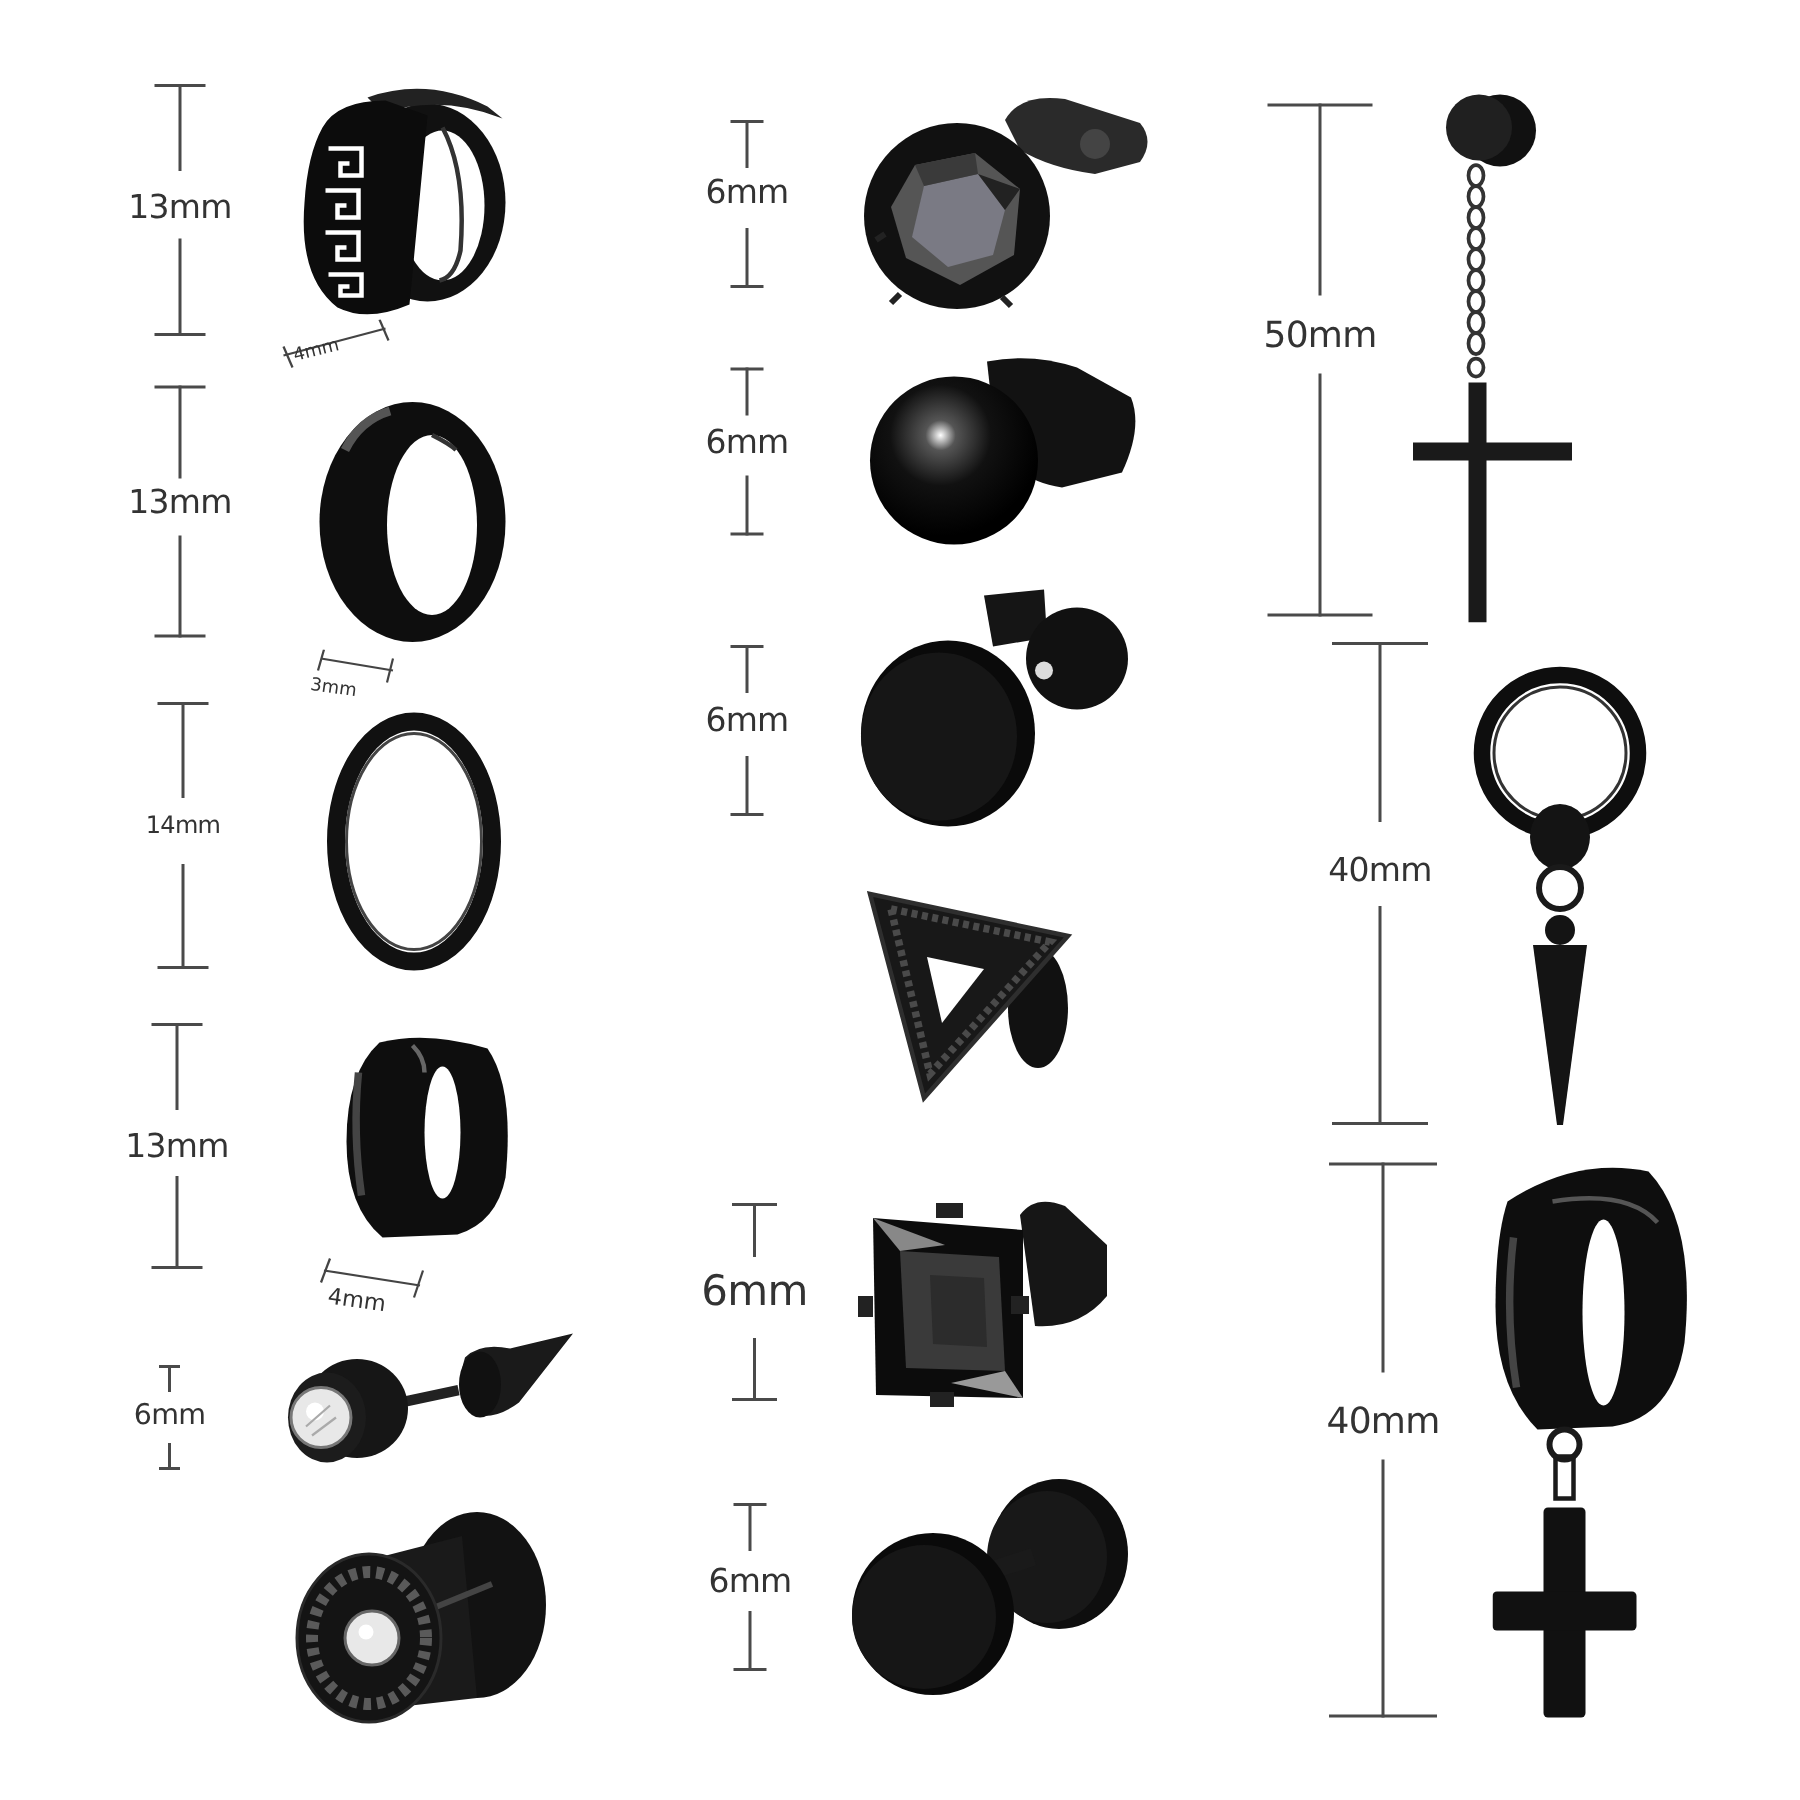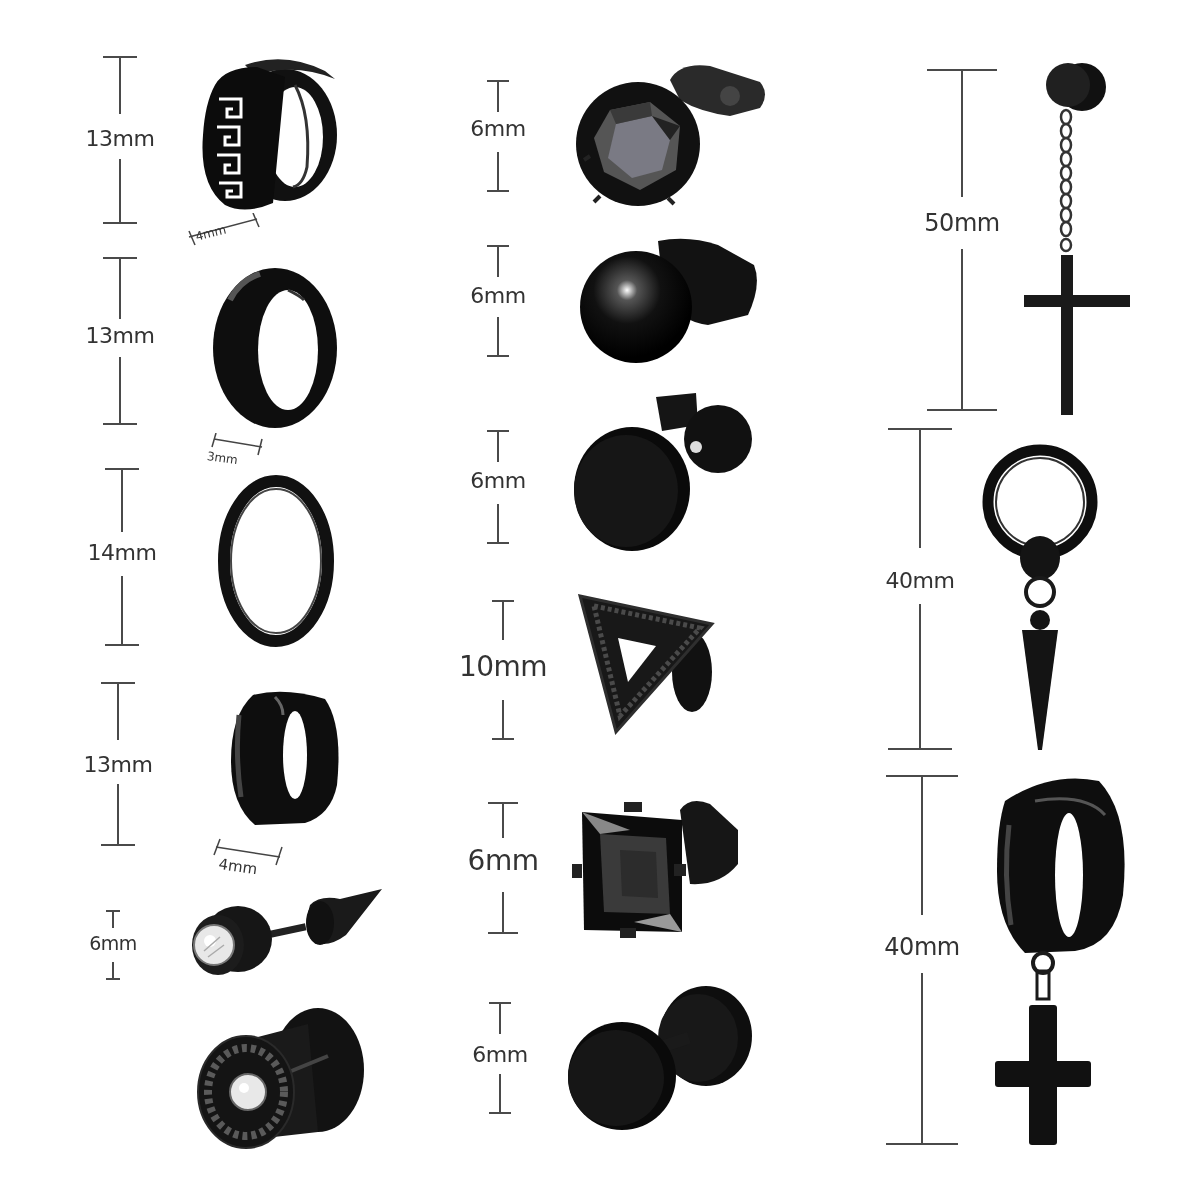--- a/index.html
+++ b/index.html
@@ -63,21 +63,21 @@
     <line x1="6" y1="0" x2="2" y2="14" stroke="#444" stroke-width="1.5"></line>
     <line x1="52" y1="6" x2="48" y2="22" stroke="#444" stroke-width="1.5"></line>
   </svg>
   <div class="wlabel" style="left:138px;top:194px;transform:rotate(8deg);">3mm</div>
 </div>
 
 <div class="item" style="left:70px;top:465px;width:300px;height:200px;">
   <div class="dim" style="left:12px;top:3px;width:80px;height:178px;">
     <div class="cap" style="top:0;width:34px;margin-left:-17px;"></div>
     <div class="bar" style="top:0;height:64px;"></div>
-    <div class="label" style="top:72px;font-size:22px;">14mm</div>
+    <div class="label" style="top:72px;font-size:16px;">14mm</div>
     <div class="bar" style="top:108px;height:70px;"></div>
     <div class="cap" style="top:176px;width:34px;margin-left:-17px;"></div>
   </div>
   <svg class="art" style="left:138px;top:4px;" width="140" height="180" viewBox="0 0 140 180">
     <ellipse cx="68" cy="92" rx="52" ry="80" fill="none" stroke="#111" stroke-width="12"></ellipse>
     <ellipse cx="68" cy="92" rx="45" ry="72" fill="none" stroke="#444" stroke-width="2"></ellipse>
   </svg>
 </div>
 
 <div class="item" style="left:70px;top:675px;width:320px;height:210px;">
@@ -189,27 +189,20 @@
   <svg class="art" style="left:118px;top:0px;" width="200" height="170" viewBox="0 0 200 170">
     <path d="M88 12 L128 8 L130 40 L94 46 Z" fill="#151515"></path>
     <circle cx="150" cy="54" r="34" fill="#111"></circle>
     <circle cx="128" cy="62" r="6" fill="#ddd"></circle>
     <ellipse cx="64" cy="104" rx="58" ry="62" fill="#0a0a0a"></ellipse>
     <ellipse cx="58" cy="106" rx="52" ry="56" fill="#161616"></ellipse>
   </svg>
 </div>
 
 <div class="item" style="left:440px;top:590px;width:340px;height:160px;">
-  <div class="dim" style="left:8px;top:10px;width:110px;height:140px;">
-    <div class="cap" style="top:0;width:22px;margin-left:-11px;"></div>
-    <div class="bar" style="top:0;height:40px;"></div>
-    <div class="label" style="top:50px;font-size:28px;">10mm</div>
-    <div class="bar" style="top:100px;height:40px;"></div>
-    <div class="cap" style="top:138px;width:22px;margin-left:-11px;"></div>
-  </div>
   <svg class="art" style="left:130px;top:0px;" width="160" height="150" viewBox="0 0 160 150">
     <ellipse cx="122" cy="82" rx="20" ry="40" fill="#111"></ellipse>
     <polygon points="10,6 142,34 46,142" fill="#181818" stroke="#2e2e2e" stroke-width="3"></polygon>
     <polygon points="24,16 130,38 50,126" fill="none" stroke="#4a4a4a" stroke-width="5" stroke-dasharray="4 3"></polygon>
     <polygon points="48,48 86,56 58,92" fill="#fff"></polygon>
   </svg>
 </div>
 
 <div class="item" style="left:450px;top:790px;width:340px;height:150px;">
   <div class="dim" style="left:8px;top:12px;width:90px;height:132px;">
@@ -245,21 +238,21 @@
   </div>
   <svg class="art" style="left:110px;top:0px;" width="200" height="160" viewBox="0 0 200 160">
     <ellipse cx="146" cy="56" rx="46" ry="50" fill="#0e0e0e"></ellipse>
     <ellipse cx="138" cy="58" rx="40" ry="44" fill="#181818"></ellipse>
     <rect x="90" y="58" width="40" height="12" fill="#1a1a1a" transform="rotate(-18 110 64)"></rect>
     <ellipse cx="62" cy="96" rx="54" ry="54" fill="#0a0a0a"></ellipse>
     <ellipse cx="56" cy="98" rx="48" ry="48" fill="#161616"></ellipse>
   </svg>
 </div>
 
-<div class="item" style="left:912px;top:55px;width:280px;height:360px;">
+<div class="item" style="left:830px;top:55px;width:280px;height:360px;">
   <div class="dim" style="left:10px;top:14px;width:80px;height:342px;">
     <div class="cap" style="top:0;width:70px;margin-left:-35px;"></div>
     <div class="bar" style="top:0;height:128px;"></div>
     <div class="label" style="top:140px;font-size:24px;">50mm</div>
     <div class="bar" style="top:180px;height:162px;"></div>
     <div class="cap" style="top:340px;width:70px;margin-left:-35px;"></div>
   </div>
   <svg class="art" style="left:110px;top:0px;" width="140" height="360" viewBox="0 0 140 360">
     <circle cx="60" cy="32" r="24" fill="#111"></circle>
     <circle cx="46" cy="30" r="22" fill="#202020"></circle>

